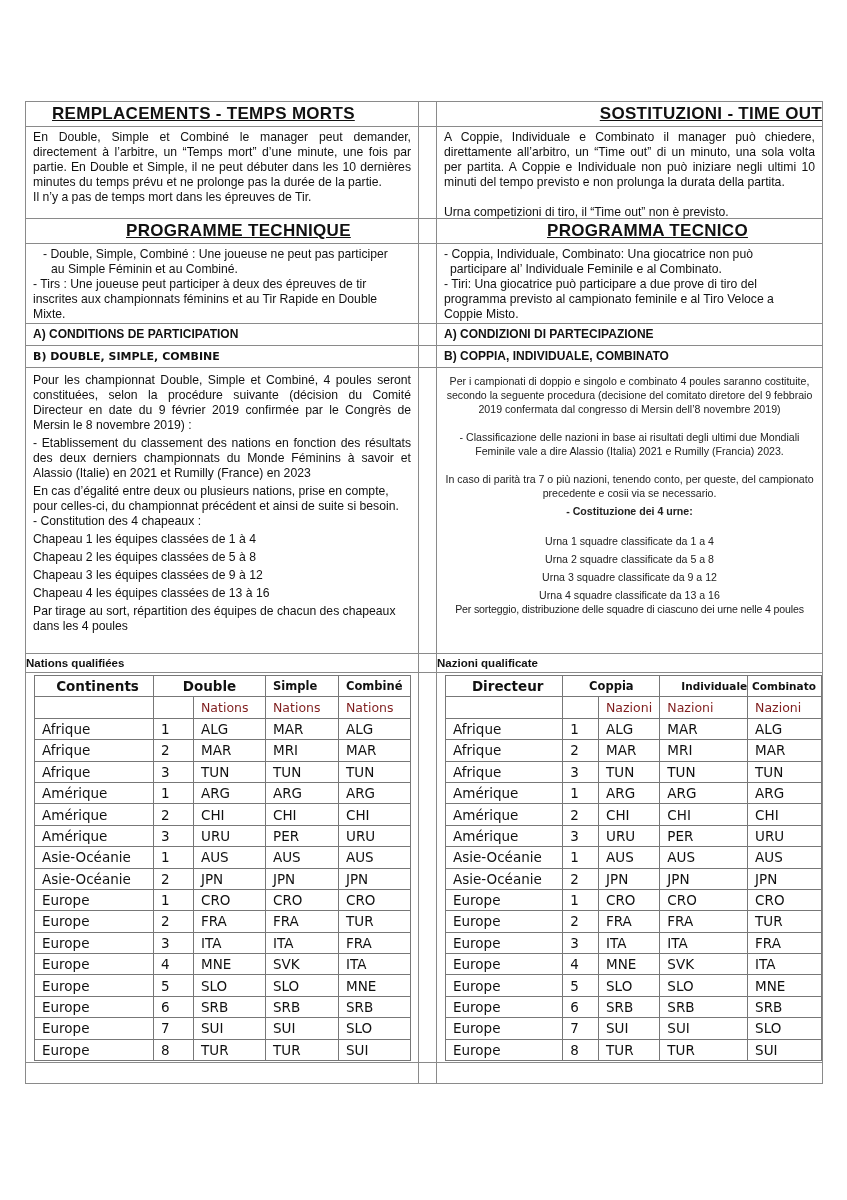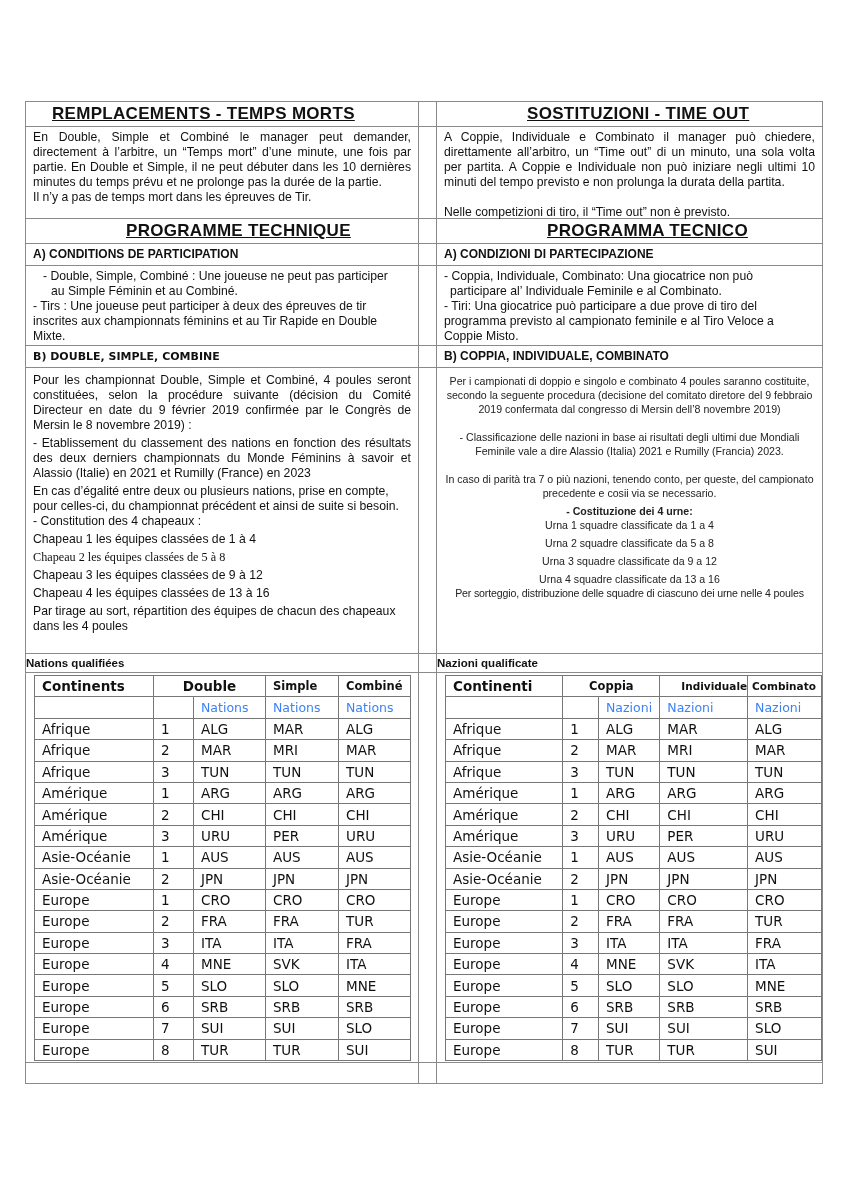--- a/index.html
+++ b/index.html
@@ -5,39 +5,39 @@
   html, body { margin: 0; padding: 0; background: #ffffff; }
   body { width: 847px; height: 1200px; position: relative; overflow: hidden; font-family: "Liberation Sans", sans-serif; color: #111; }
   .page { position: absolute; left: 25px; top: 101px; width: 797px; }
   table.outer { border-collapse: collapse; width: 797px; table-layout: fixed; }
   table.outer > tbody > tr > td { border: 1px solid #8a8a8a; vertical-align: top; padding: 0; }
   col.c-left { width: 393px; }
   col.c-gap { width: 18px; }
   col.c-right { width: 386px; }
   .heading { font-family: "Liberation Sans", sans-serif; font-weight: bold; font-size: 17px; text-decoration: underline; letter-spacing: 0.3px; height: 24px; line-height: 24px; }
   .heading.left { padding-left: 26px; }
-  .heading.right { padding-left: 90px; }
+  .heading.right { padding-left: 90px; text-align: right; }
   .heading.left2 { padding-left: 100px; }
   .heading.right2 { padding-left: 110px; }
   .para { font-size: 12.2px; line-height: 15px; padding: 3px 7px 4px 7px; }
   .just { text-align: justify; }
   .sub { font-weight: bold; font-size: 12px; padding: 3px 7px; height: 15px; line-height: 15px; }
   .subc { font-family: "DejaVu Sans", sans-serif; font-weight: bold; font-size: 11px; padding: 3px 7px; height: 15px; line-height: 15px; }
   .it-para { font-family: "Liberation Sans", sans-serif; font-size: 10.6px; line-height: 14px; padding: 4px 7px; color: #222; }
   .it-para p { margin: 0; text-align: center; }
   .fr-para p { margin: 0; }
   .indent { padding-left: 10px; }
   .tbl-title { font-family: "Liberation Sans", sans-serif; font-weight: bold; font-size: 11.5px; text-align: left; height: 18px; line-height: 18px; }
   .inner-wrap { padding: 2px 0 1px 8px; }
   table.inner { border-collapse: collapse; table-layout: fixed; font-family: "DejaVu Sans", sans-serif; }
   table.inner td, table.inner th { border: 1px solid #777; padding: 0 0 0 7px; height: 20.4px; font-size: 13.5px; font-weight: normal; text-align: left; white-space: nowrap; overflow: hidden; }
-  table.inner th.hdr { font-weight: bold; font-size: 13.5px; }
+  table.inner th.hdr { font-weight: bold; font-size: 13.5px; text-align: center; }
   table.inner th.hdr-sm { font-weight: bold; font-size: 11.5px; }
   table.inner th.center { text-align: center; padding: 0; }
-  table.inner td.sub-hdr { font-size: 12.5px; color: #3b82f6; }
+  table.inner td.sub-hdr { font-size: 12.5px; color: #7f1d1d; }
   .empty-row { height: 20px; }
 </style>
 </head>
 <body>
 
 <div class="page">
 <table class="outer">
   <colgroup>
         <col class="c-left">
         <col class="c-gap">
@@ -59,95 +59,95 @@
       <td>
         <div class="para just fr-para" style="height:84px;">
           <p>En Double, Simple et Combiné le manager peut demander, directement à l’arbitre, un “Temps mort” d’une minute, une fois par partie. En Double et Simple, il ne peut débuter dans les 10 dernières minutes du temps prévu et ne prolonge pas la durée de la partie.</p>
           <p>Il n’y a pas de temps mort dans les épreuves de Tir.</p>
         </div>
       </td>
       <td></td>
       <td>
         <div class="para just fr-para" style="height:84px;">
           <p>A Coppie, Individuale e Combinato il manager può chiedere, direttamente all’arbitro, un “Time out”  di un minuto, una sola volta per partita. A Coppie e Individuale non può iniziare negli ultimi 10 minuti del tempo previsto e non prolunga la durata della partita.</p>
-          <p style="margin-top:15px;">Nelle competizioni di tiro, il  “Time out” non è previsto.</p>
+          <p style="margin-top:15px;">Urna competizioni di tiro, il  “Time out” non è previsto.</p>
         </div>
       </td>
     </tr>
 
     <tr>
       <td>
             <div class="heading left2">PROGRAMME TECHNIQUE</div>
           </td>
       <td></td>
       <td>
             <div class="heading right2">PROGRAMMA TECNICO</div>
-          </td>
-    </tr>
-
-    <tr>
-      <td>
-            <div class="sub">A) CONDITIONS DE PARTICIPATION</div>
-          </td>
-      <td></td>
-      <td>
-            <div class="sub">A) CONDIZIONI DI PARTECIPAZIONE</div>
           </td>
     </tr>
 
     <tr>
       <td>
         <div class="para fr-para" style="height:72px;">
           <p class="indent">- Double, Simple, Combiné : Une joueuse ne peut pas participer</p>
           <p style="padding-left:18px;">au Simple Féminin et au Combiné.</p>
           <p>-  Tirs : Une joueuse peut participer à deux des épreuves de tir inscrites aux championnats féminins et au Tir Rapide en Double Mixte.</p>
         </div>
       </td>
       <td></td>
       <td>
         <div class="para fr-para" style="height:72px;">
           <p class="just">-  Coppia, Individuale, Combinato: Una giocatrice non può</p>
           <p style="padding-left:6px;">participare al’ Individuale Feminile e al Combinato.</p>
           <p>- Tiri: Una giocatrice può participare a due prove di tiro del programma previsto al campionato feminile e al Tiro Veloce a Coppie Misto.</p>
         </div>
       </td>
+    </tr>
+
+    <tr>
+      <td>
+            <div class="sub">A) CONDITIONS DE PARTICIPATION</div>
+          </td>
+      <td></td>
+      <td>
+            <div class="sub">A) CONDIZIONI DI PARTECIPAZIONE</div>
+          </td>
     </tr>
 
     <tr>
       <td>
             <div class="subc">B) DOUBLE, SIMPLE, COMBINE</div>
           </td>
       <td></td>
       <td>
             <div class="sub">B) COPPIA, INDIVIDUALE, COMBINATO</div>
           </td>
     </tr>
 
     <tr>
       <td>
         <div class="para just fr-para" style="height:276px; padding-top:5px;">
           <p>Pour les championnat Double, Simple et Combiné, 4 poules seront constituées, selon la procédure suivante (décision du Comité Directeur en date du 9 février 2019 confirmée par le Congrès de Mersin le 8 novembre 2019) :</p>
           <p style="margin-top:3px;">- Etablissement du classement des nations en fonction des résultats des deux derniers championnats du Monde Féminins à savoir et Alassio (Italie) en 2021 et Rumilly (France) en 2023</p>
           <p style="margin-top:3px; text-align:left;">En cas d’égalité entre deux ou plusieurs nations, prise en compte, pour celles-ci, du championnat précédent et ainsi de suite si besoin.</p>
           <p>- Constitution des 4 chapeaux :</p>
           <p style="margin-top:3px;">Chapeau 1 les équipes classées de 1 à 4</p>
-          <p style="margin-top:3px;font-family:Liberation Serif, serif;">Chapeau 2 les équipes classées de 5 à 8</p>
+          <p style="margin-top:3px;">Chapeau 2 les équipes classées de 5 à 8</p>
           <p style="margin-top:3px;">Chapeau 3 les équipes classées de 9 à 12</p>
           <p style="margin-top:3px;">Chapeau 4 les équipes classées de 13 à 16</p>
           <p style="margin-top:3px; text-align:left;">Par tirage au sort, répartition des équipes de chacun des chapeaux dans les 4 poules</p>
         </div>
       </td>
       <td></td>
       <td>
         <div class="it-para" style="height:272px; padding-top:6px;">
           <p class="just">Per i campionati di doppio e singolo e combinato 4 poules saranno costituite, secondo la seguente procedura (decisione del comitato diretore del 9 febbraio 2019 confermata dal congresso di Mersin dell’8 novembre 2019)</p>
           <p style="margin-top:14px;">- Classificazione delle nazioni in base ai risultati degli ultimi due Mondiali Feminile vale a dire Alassio (Italia) 2021 e Rumilly (Francia) 2023.</p>
           <p class="just" style="margin-top:14px;">In caso di parità tra 7 o più nazioni, tenendo conto, per queste, del campionato precedente e cosii via se necessario.</p>
           <p style="margin-top:4px;font-weight:bold;">- Costituzione dei 4 urne:</p>
-          <p style="margin-top:0;">Urna 1 squadre classificate da 1 a 4</p>
+          <p style="margin-top:16px;">Urna 1 squadre classificate da 1 a 4</p>
           <p style="margin-top:4px;">Urna 2 squadre classificate da 5 a 8</p>
           <p style="margin-top:4px;">Urna 3 squadre classificate da 9 a 12</p>
           <p style="margin-top:4px;">Urna 4 squadre classificate da 13 a 16</p>
           <p style="white-space:nowrap; letter-spacing:-0.15px;">Per sorteggio, distribuzione delle squadre di ciascuno dei urne nelle 4 poules</p>
         </div>
       </td>
     </tr>
 
     <tr>
       <td>
@@ -308,21 +308,21 @@
           <table class="inner" id="tbl-right">
             <colgroup>
                   <col style="width:122px">
                   <col style="width:40px">
                   <col style="width:63px">
                   <col style="width:74px">
                   <col style="width:75px">
                 </colgroup>
             <thead>
               <tr>
-                <th class="hdr">Continenti</th>
+                <th class="hdr">Directeur</th>
                 <th class="hdr-sm center" colspan="2">Coppia</th>
                 <th class="hdr-sm" style="padding-left:21px; font-size:10.5px;">Individuale</th>
                 <th class="hdr-sm" style="padding-left:4px; font-size:10.5px;">Combinato</th>
               </tr>
               <tr>
                 <td class="sub-hdr"></td>
                 <td class="sub-hdr"></td>
                 <td class="sub-hdr">Nazioni</td>
                 <td class="sub-hdr">Nazioni</td>
                 <td class="sub-hdr">Nazioni</td>

